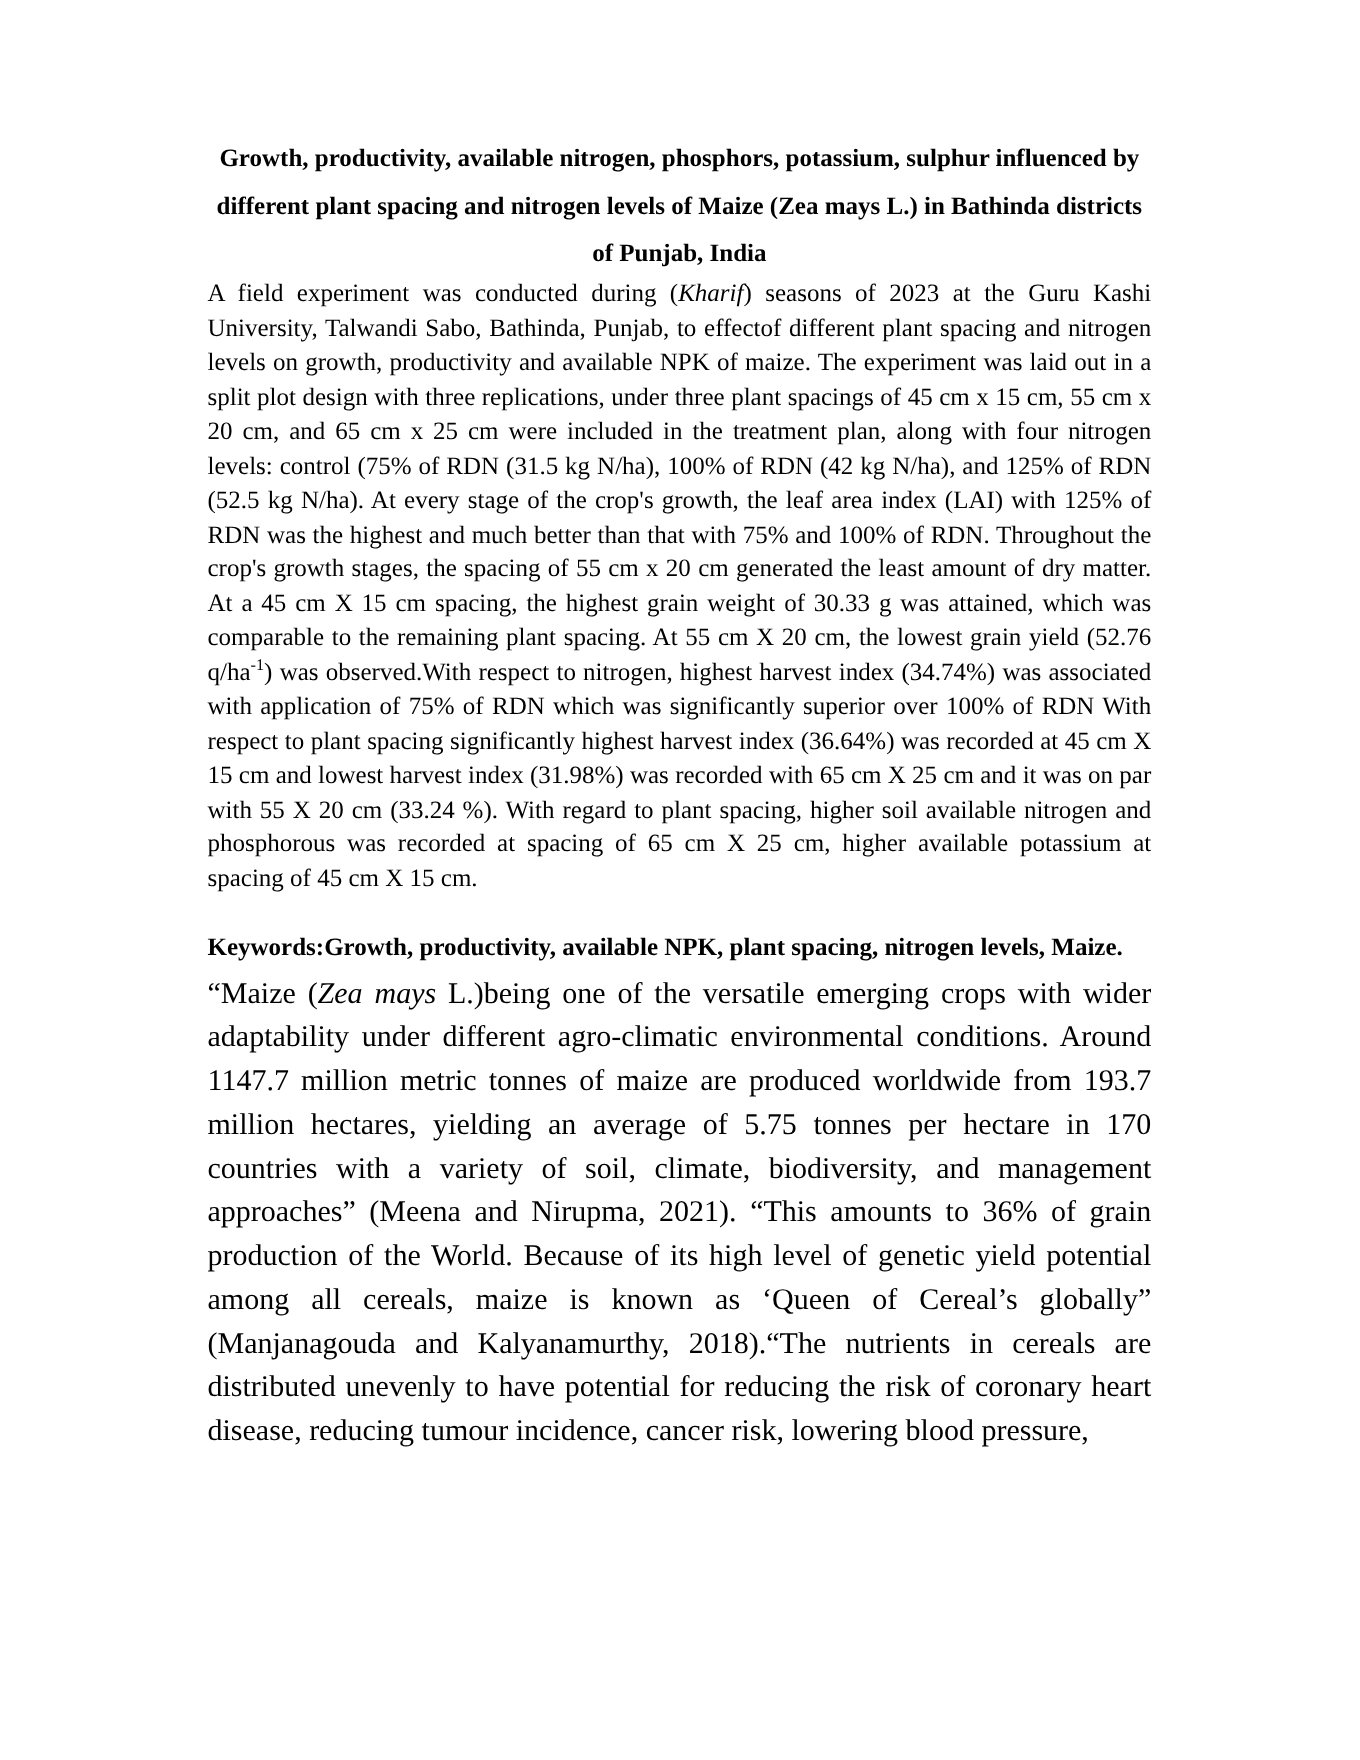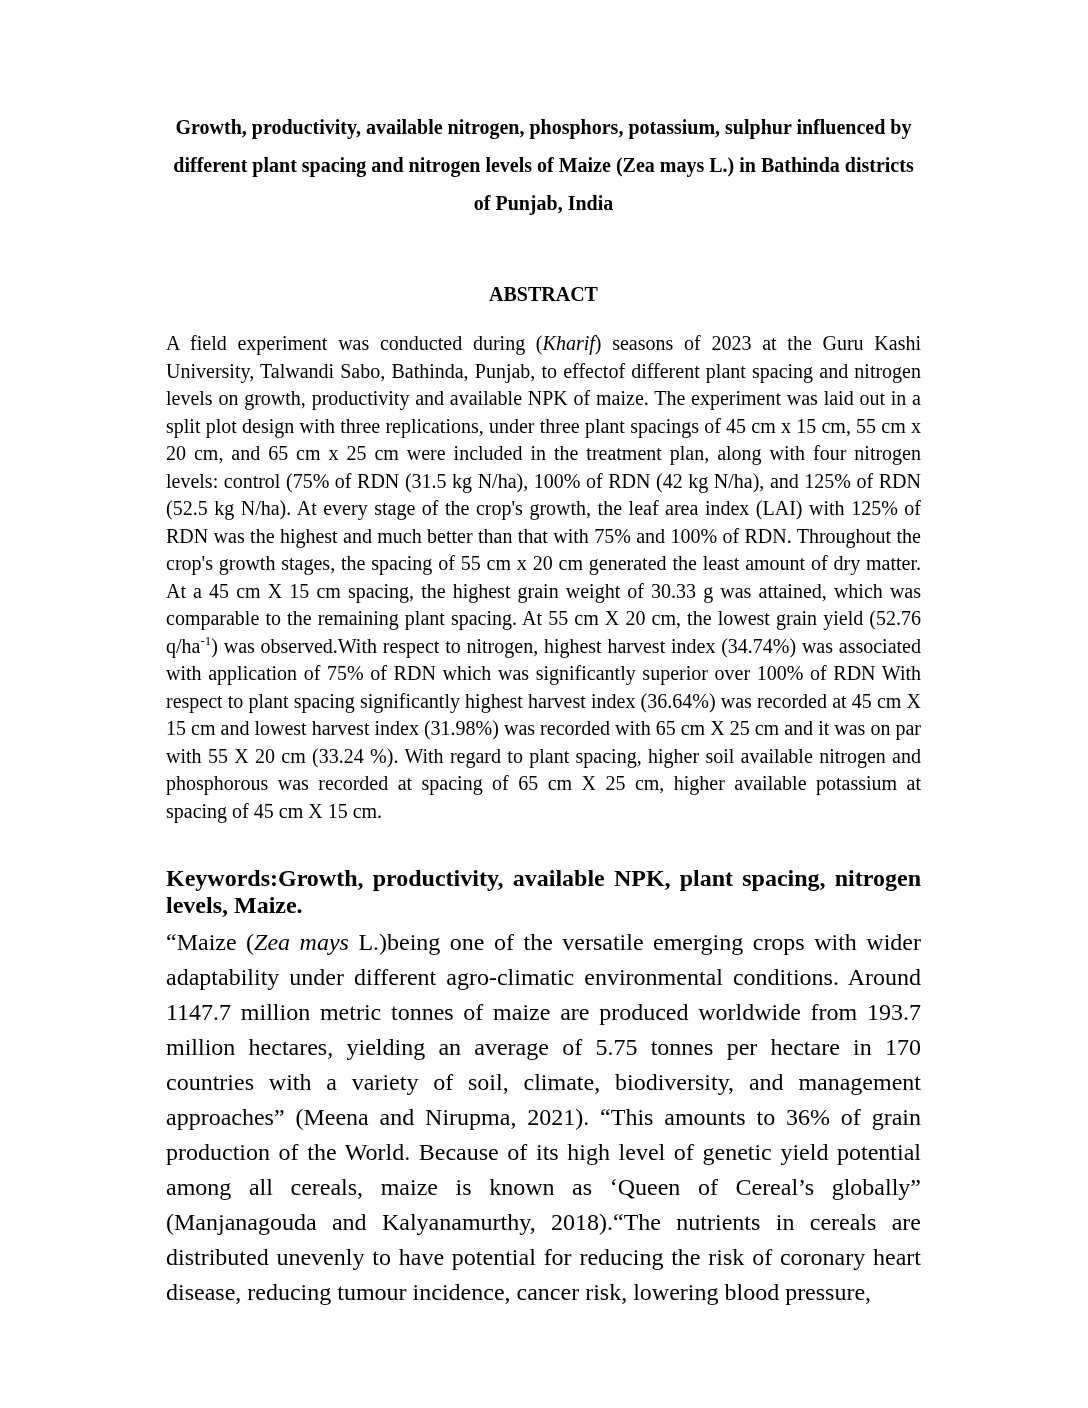--- a/index.html
+++ b/index.html
@@ -32,25 +32,25 @@
     margin: 60px 0 24px 0;
     line-height: 24px;
   }
   .abstract-body {
     font-size: 20px;
     line-height: 27.5px;
     text-align: justify;
     margin: 0;
   }
   .keywords-line {
-    font-size: 24px;
+    font-size: 20px;
     font-weight: bold;
     line-height: 27px;
     text-align: justify;
-    margin: 40px 0 0 0;
+    margin: 28px 0 0 0;
   }
   .section-heading-left {
     font-size: 20px;
     font-weight: bold;
     text-align: left;
     margin: 36px 0 0 0;
     line-height: 28px;
   }
   .intro-body {
     font-size: 24px;
@@ -65,21 +65,20 @@
     vertical-align: super;
   }
 </style>
 </head>
 <body>
 
 <div class="page">
 
   <h1 class="doc-title">Growth, productivity, available nitrogen, phosphors, potassium, sulphur influenced by different plant spacing and nitrogen levels of Maize (Zea mays L.) in Bathinda districts of Punjab, India</h1>
 
-  <h2 class="section-heading-center">ABSTRACT</h2>
 
   <p class="abstract-body"><span>A field experiment was conducted during (</span><span class="italic">Kharif</span><span>) seasons of 2023 at the Guru Kashi University, Talwandi Sabo, Bathinda, Punjab, to effectof different plant spacing and nitrogen levels on growth, productivity and available NPK of maize. The experiment was laid out in a split plot design with three replications, under three plant spacings of 45 cm x 15 cm, 55 cm x 20 cm, and 65 cm x 25 cm were included in the treatment plan, along with four nitrogen levels: control (75% of RDN (31.5 kg N/ha), 100% of RDN (42 kg N/ha), and 125% of RDN (52.5 kg N/ha). At every stage of the crop's growth, the leaf area index (LAI) with 125% of RDN was the highest and much better than that with 75% and 100% of RDN. Throughout the crop's growth stages, the spacing of 55 cm x 20 cm generated the least amount of dry matter. At a 45 cm X 15 cm spacing, the highest grain weight of 30.33 g was attained, which was comparable to the remaining plant spacing. At 55 cm X 20 cm, the lowest grain yield (52.76 q/ha</span><sup class="sup">-1</sup><span>) was observed.With respect to nitrogen, highest harvest index (34.74%) was associated with application of 75% of RDN which was significantly superior over 100% of RDN With respect to plant spacing significantly highest harvest index (36.64%) was recorded at 45 cm X 15 cm and lowest harvest index (31.98%) was recorded with 65 cm X 25 cm and it was on par with 55 X 20 cm (33.24 %). With regard to plant spacing, higher soil available nitrogen and phosphorous was recorded at spacing of 65 cm X 25 cm, higher available potassium at spacing of 45 cm X 15 cm.</span></p>
 
   <p class="keywords-line">Keywords:Growth, productivity, available NPK, plant spacing, nitrogen levels, Maize.</p>
 
 
   <p class="intro-body"><span>“Maize (</span><span class="italic">Zea mays</span><span> L.)being one of the versatile emerging crops with wider adaptability under different agro-climatic environmental conditions. Around 1147.7 million metric tonnes of maize are produced worldwide from 193.7 million hectares, yielding an average of 5.75 tonnes per hectare in 170 countries with a variety of soil, climate, biodiversity, and management approaches” (Meena and Nirupma, 2021). “This amounts to 36% of grain production of the World. Because of its high level of genetic yield potential among all cereals, maize is known as ‘Queen of Cereal’s globally” (Manjanagouda and Kalyanamurthy, 2018).“The nutrients in cereals are distributed unevenly to have potential for reducing the risk of coronary heart disease, reducing tumour incidence, cancer risk, lowering blood pressure,</span></p>
 
 </div>
 

